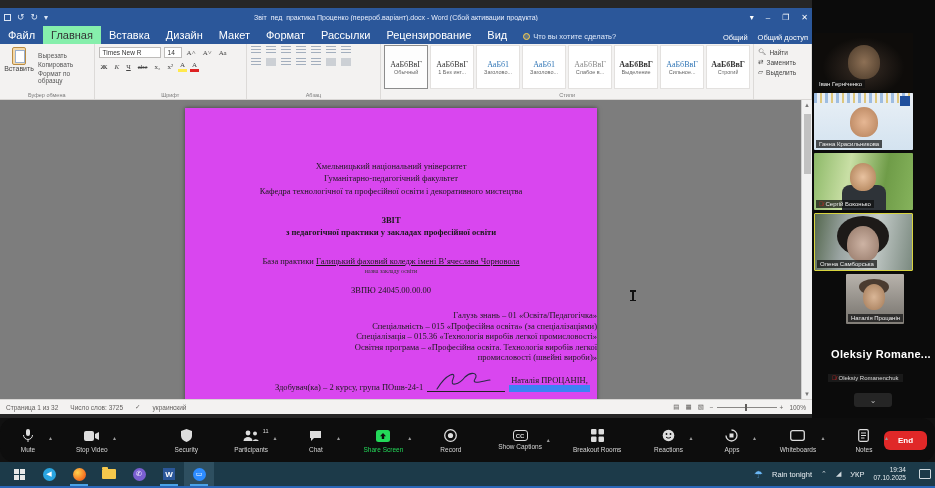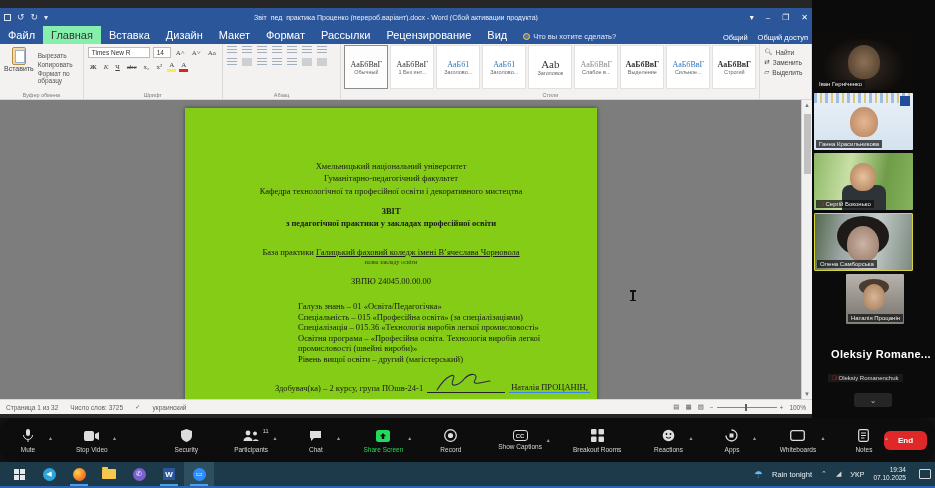--- a/index.html
+++ b/index.html
@@ -49,35 +49,35 @@
   .stylegrp { flex:1; display:flex; gap:2px; padding:1px 3px 10px; }
   .stybox { width:44px; border:1px solid transparent; display:flex; flex-direction:column; align-items:center; justify-content:center; background:#fff; border:1px solid #e3e1df; }
   .stybox.sel { border:1px solid #8c8c8c; background:#fdfdfd; }
   .styp { font-size:8px; color:#333; font-family:"Liberation Serif",serif; white-space:nowrap; }
   .styp.blue { color:#2e74b5; } .styp.big { font-size:11px; } .styp.bold { font-weight:bold; }
   .styl { font-size:5.5px; color:#666; white-space:nowrap; overflow:hidden; max-width:42px; }
   .editgrp { width:64px; display:flex; flex-direction:column; gap:2px; padding-top:4px; color:#444; }
   .editrow { display:flex; align-items:center; gap:3px; font-size:6.5px; }
 
   .docarea { flex:1; background:#7d7d7d; position:relative; overflow:hidden; }
-  .page { position:absolute; left:185px; top:8px; width:412px; height:340px; background:#84cc16;
+  .page { position:absolute; left:185px; top:8px; width:412px; height:340px; background:#d946ef;
           box-shadow:0 0 4px rgba(0,0,0,.5); font-family:"Liberation Serif",serif; color:#1a1a1a; }
   .doc-center { text-align:center; font-size:8.5px; line-height:1.45; }
   .doc-head { margin-top:52px; }
-  .doc-title { margin-top:8px; font-weight:bold; }
+  .doc-title { margin-top:17px; font-weight:bold; }
   .doc-sub { font-weight:bold; }
   .doc-base { margin-top:16px; font-size:8.5px; }
   .doc-base u { text-decoration:underline;margin-top:32px; }
   .doc-note { font-size:6px; color:#333; }
   .doc-code { margin-top:8px; }
-  .doc-body { margin:14px 0 0 113px; text-align:left; font-size:8.5px; line-height:1.25; }
+  .doc-body { margin:14px 0 0 90px; text-align:right; font-size:8.5px; line-height:1.25; }
   .doc-student { display:flex; margin:12px 0 0 90px; font-size:8.5px; align-items:flex-end; position:relative; }
   .sig-cell { position:relative; width:78px; border-bottom:1px solid #222; height:16px; margin:0 4px; }
   .sig-cell svg { position:absolute; left:6px; bottom:-2px; }
-  .name-cell { position:relative; border-bottom:1px solid #3b82f6; padding:0 2px; }
+  .name-cell { position:relative; border-bottom:7px solid #3b82f6; padding:0 2px; }
   .ibeam { position:absolute; left:632px; top:190px; width:1.5px; height:11px; background:#111; }
   .ibeam::before,.ibeam::after { content:""; position:absolute; left:-2px; width:6px; height:1.5px; background:#111; }
   .ibeam::after { bottom:0; }
 
   .vscroll { position:absolute; right:0; top:0; bottom:0; width:11px; background:#f1f1f1; border-left:1px solid #d0d0d0; }
   .vthumb { position:absolute; left:2px; top:14px; width:7px; height:60px; background:#c1c1c1; }
   .varrow { position:absolute; left:2px; font-size:6px; color:#777; }
 
   .statusbar { height:15px; background:#f3f2f1; border-top:1px solid #d8d6d4; display:flex; align-items:center;
                padding:0 6px; color:#605e5c; font-size:6.5px; gap:12px; }
@@ -265,24 +265,20 @@
           </div>
           <div class="stybox">
             <span class="styp blue">АаБб1</span>
             <span class="styl">Заголово...</span>
           </div>
           <div class="stybox">
             <span class="styp blue">АаБб1</span>
             <span class="styl">Заголово...</span>
           </div>
           <div class="stybox">
-            <span class="styp big">Aab</span>
-            <span class="styl">Заголовок</span>
-          </div>
-          <div class="stybox">
             <span class="styp" style="color:#888">АаБбВвГ</span>
             <span class="styl">Слабое в...</span>
           </div>
           <div class="stybox">
             <span class="styp bold">АаБбВвГ</span>
             <span class="styl">Выделение</span>
           </div>
           <div class="stybox">
             <span class="styp blue">АаБбВвГ</span>
             <span class="styl">Сильное...</span>
@@ -323,21 +319,20 @@
             <span>База практики </span><u>Галицький фаховий коледж імені В’ячеслава Чорновола</u>
           </div>
           <div class="doc-center doc-note">назва закладу освіти</div>
           <div class="doc-center doc-code">ЗВПЮ 24045.00.00.00</div>
           <div class="doc-body">
             <div>Галузь знань – 01 «Освіта/Педагогічка»</div>
             <div>Спеціальність – 015 «Професійна освіта» (за спеціалізаціями)</div>
             <div>Спеціалізація – 015.36 «Технологія виробів легкої промисловості»</div>
             <div>Освітня програма – «Професійна освіта. Технологія виробів легкої</div>
             <div>промисловості (швейні вироби)»</div>
-            <div>Рівень вищої освіти – другий (магістерський)</div>
           </div>
           <div class="doc-student">
             <span>Здобувач(ка) – 2 курсу, група ПОшв-24-1</span>
 
             <span class="sig-cell">
               <svg width="60" height="22" viewBox="0 0 60 22">
                 <path d="M4 18 C14 2, 24 0, 20 8 C16 16, 26 14, 32 6 C38 0, 46 2, 42 8 C38 14, 50 10, 57 9" fill="none" stroke="#2a2a46" stroke-width="1.1" stroke-linecap="round"></path>
               </svg>
 
             </span>

